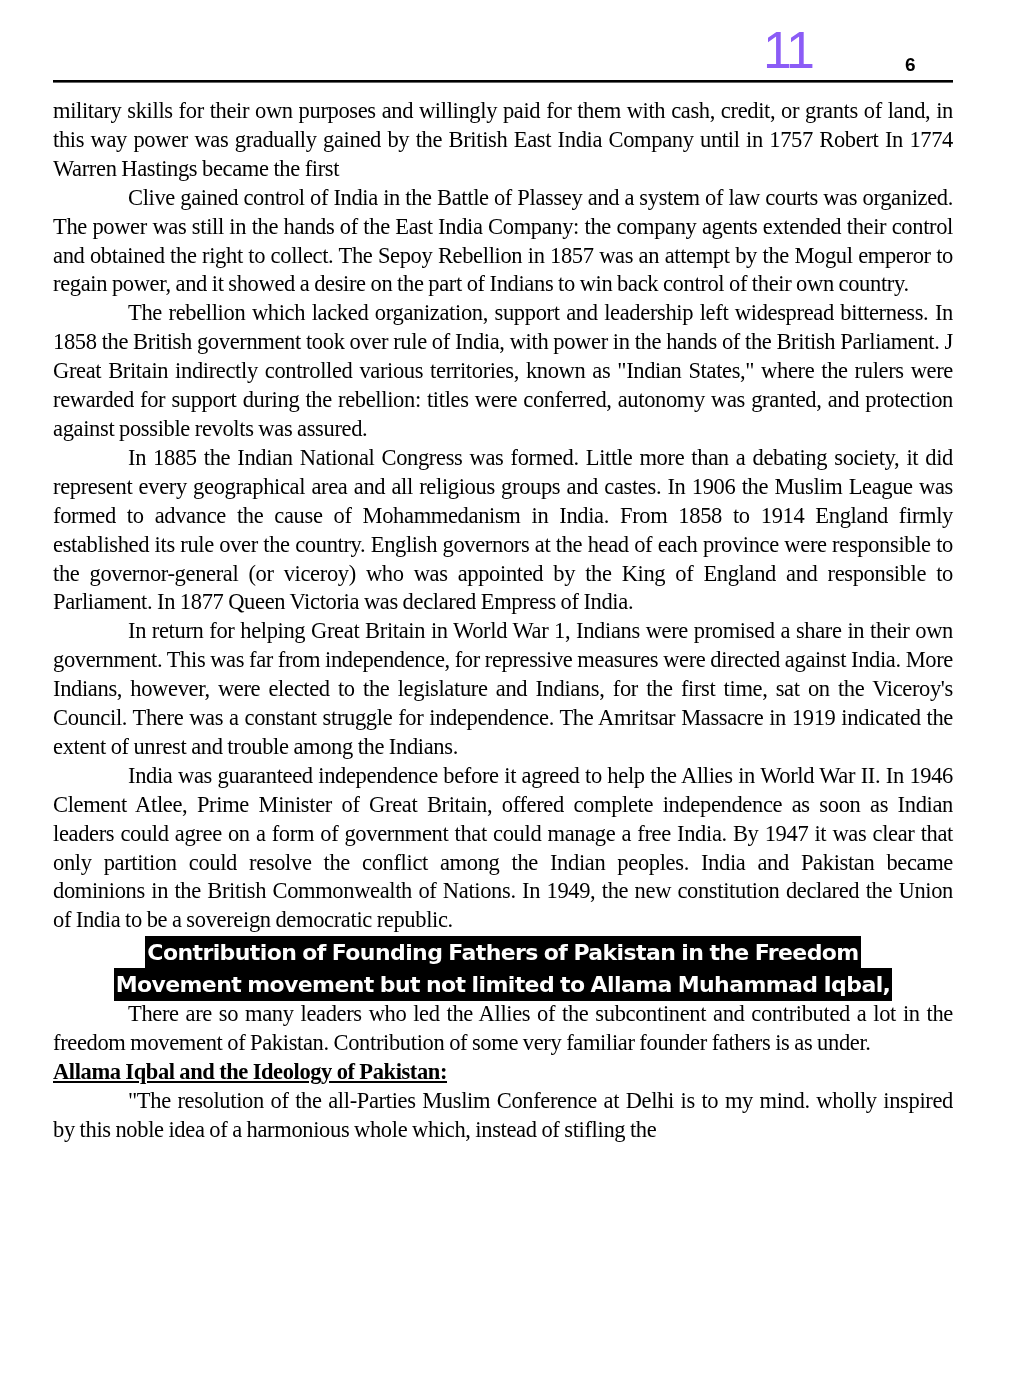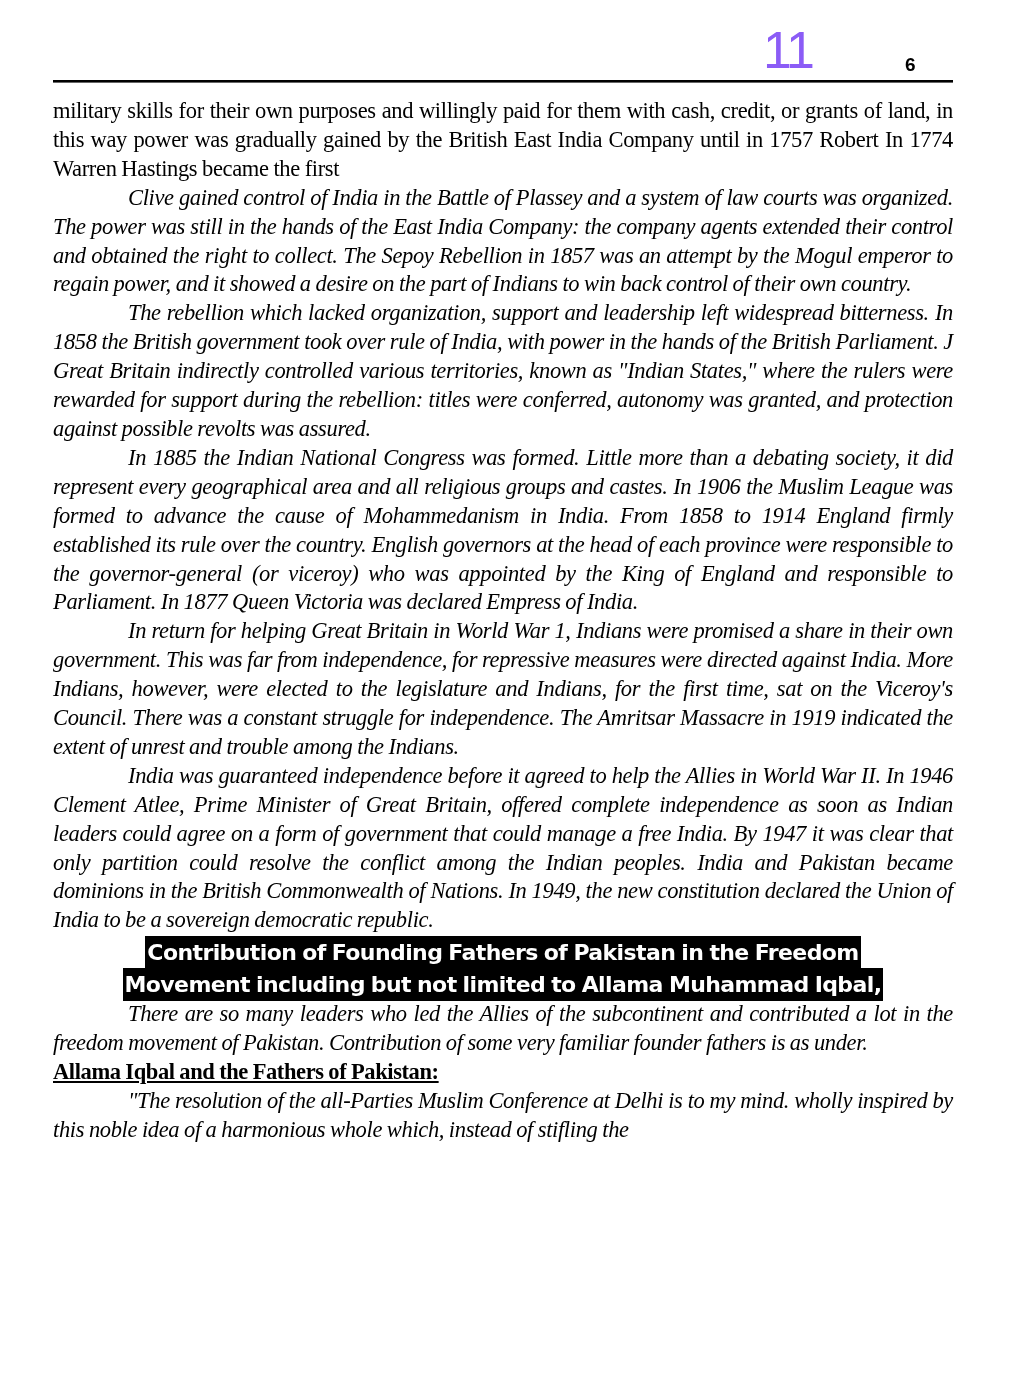--- a/index.html
+++ b/index.html
@@ -75,21 +75,20 @@
       word-spacing: -0.5px;
       margin-top: 11px;
     }
     .para {
       margin: 0;
       text-align: justify;
       text-indent: 0;
     }
     .para.indent {
       text-indent: 75px;
-      font-style: italic;
     }
     .heading-block {
       text-align: center;
       margin: 2px 0 0 0;
       font-family: "DejaVu Sans", sans-serif;
       font-weight: bold;
       font-size: 22px;
       line-height: 31.5px;
       letter-spacing: -0.6px;
       word-spacing: -1px;
@@ -123,22 +122,22 @@
   <div class="body-text">
     <p class="para">military skills for their own purposes and willingly paid for them with cash, credit, or grants of land, in this way power was gradually gained by the British East India Company until in 1757 Robert In 1774 Warren Hastings became the first</p>
     <p class="para indent">Clive gained control of India in the Battle of Plassey and a system of law courts was organized. The power was still in the hands of the East India Company: the company agents extended their control and obtained the right to collect. The Sepoy Rebellion in 1857 was an attempt by the Mogul emperor to regain power, and it showed a desire on the part of Indians to win back control of their own country.</p>
     <p class="para indent">The rebellion which lacked organization, support and leadership left widespread bitterness. In 1858 the British government took over rule of India, with power in the hands of the British Parliament. J Great Britain indirectly controlled various territories, known as "Indian States," where the rulers were rewarded for support during the rebellion: titles were conferred, autonomy was granted, and protection against possible revolts was assured.</p>
     <p class="para indent">In 1885 the Indian National Congress was formed. Little more than a debating society, it did represent every geographical area and all religious groups and castes. In 1906 the Muslim League was formed to advance the cause of Mohammedanism in India. From 1858 to 1914 England firmly established its rule over the country. English governors at the head of each province were responsible to the governor-general (or viceroy) who was appointed by the King of England and responsible to Parliament. In 1877 Queen Victoria was declared Empress of India.</p>
     <p class="para indent">In return for helping Great Britain in World War 1, Indians were promised a share in their own government. This was far from independence, for repressive measures were directed against India. More Indians, however, were elected to the legislature and Indians, for the first time, sat on the Viceroy's Council. There was a constant struggle for independence. The Amritsar Massacre in 1919 indicated the extent of unrest and trouble among the Indians.</p>
     <p class="para indent">India was guaranteed independence before it agreed to help the Allies in World War II. In 1946 Clement Atlee, Prime Minister of Great Britain, offered complete independence as soon as Indian leaders could agree on a form of government that could manage a free India. By 1947 it was clear that only partition could resolve the conflict among the Indian peoples. India and Pakistan became dominions in the British Commonwealth of Nations. In 1949, the new constitution declared the Union of India to be a sovereign democratic republic.</p>
 
     <div class="heading-block">
       <span class="heading-line">Contribution of Founding Fathers of Pakistan in the Freedom</span><br>
-      <span class="heading-line">Movement including but not limited to Allama Muhammad Iqbal,</span><br>
+      <span class="heading-line">Movement movement but not limited to Allama Muhammad Iqbal,</span><br>
     </div>
 
     <p class="para indent">There are so many leaders who led the Allies of the subcontinent and contributed a lot in the freedom movement of Pakistan. Contribution of some very familiar founder fathers is as under.</p>
 
-    <p class="subheading">Allama Iqbal and the Fathers of Pakistan:</p>
+    <p class="subheading">Allama Iqbal and the Ideology of Pakistan:</p>
 
     <p class="para indent">"The resolution of the all-Parties Muslim Conference at Delhi is to my mind. wholly inspired by this noble idea of a harmonious whole which, instead of stifling the</p>
   </div>
 </div>
 
 </body></html>

